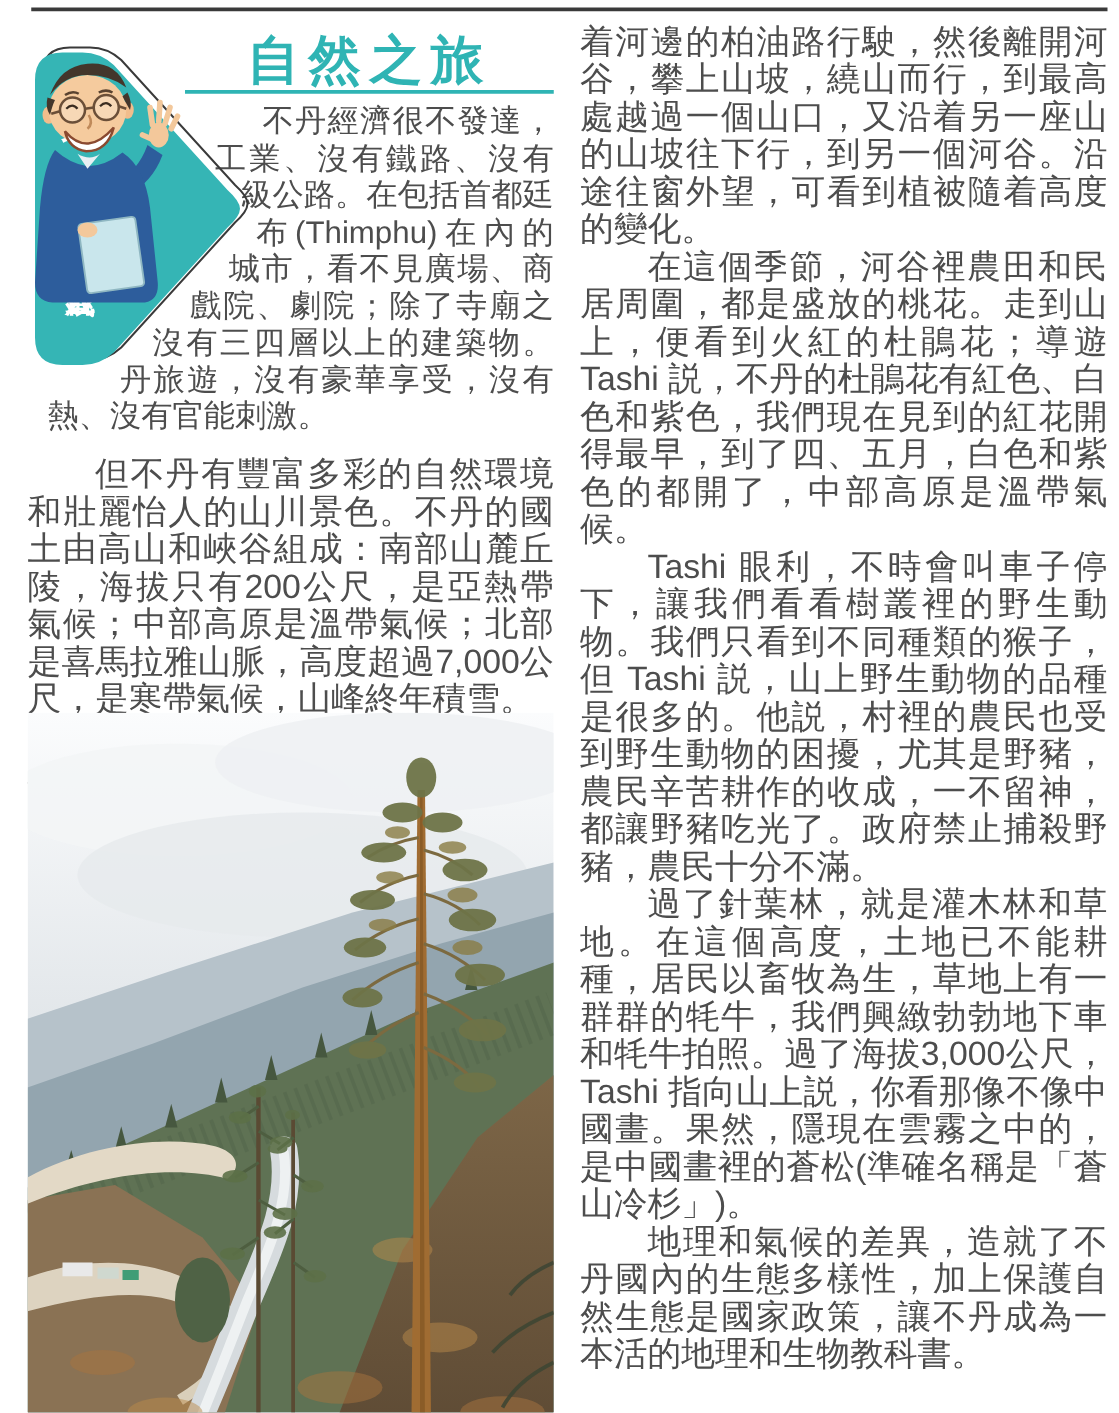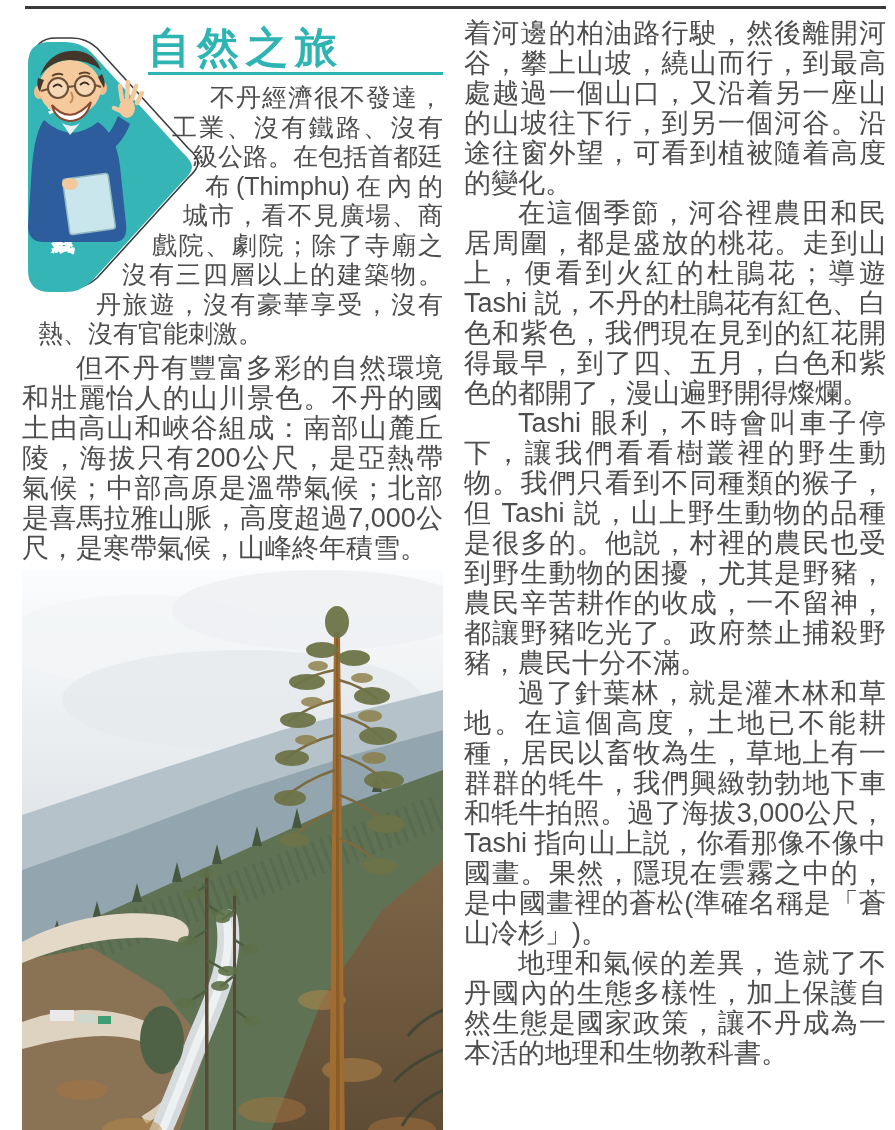--- a/index.html
+++ b/index.html
@@ -5,42 +5,42 @@
   html,body{margin:0;padding:0;background:#fff;}
   .page{
     position:relative;width:895px;height:1130px;overflow:hidden;background:#fff;
     font-family:"Liberation Sans","DejaVu Sans",sans-serif;color:#4d4d4d;
   }
   .top-rule{position:absolute;left:25px;top:6px;width:861px;height:3px;background:#3a3a3a;}
 
   
   .left-col{position:absolute;left:22px;top:25px;width:421px;}
   .article-title{
-    position:absolute;left:126px;right:0;top:0;
+    position:absolute;left:126px;right:0;top:0;text-align:center;
     color:#2fb4b4;font-size:42px;font-weight:bold;letter-spacing:7px;line-height:45px;
   }
   .title-underline{position:absolute;left:126px;top:47px;width:295px;height:3px;background:#2fb4b4;}
 
   .p1-lines{padding-top:58px;}
   .p1-lines .bline{
     font-size:25px;line-height:29.5px;height:29.5px;overflow:hidden;
     text-align:justify;text-align-last:justify;
   }
   .p1-lines .l1{padding-left:188px;}
   .p1-lines .l2{padding-left:150px;}
   .p1-lines .l3{padding-left:171px;}
   .p1-lines .l4{padding-left:183px;}
   .p1-lines .l5{padding-left:161px;}
   .p1-lines .l6{padding-left:130px;}
   .p1-lines .l7{padding-left:100px;}
   .p1-lines .l8{padding-left:74px;}
   .p1-lines .l9{padding-left:0;text-align-last:left;margin-left:16px;}
 
   .body p{margin:0;font-size:27px;line-height:30px;text-align:justify;text-indent:2em;}
-  .left-col .p2{margin-top:4px;}
+  .left-col .p2{margin-top:15px;}
   .left-col .p3{margin-top:8px;}
 
   .photo{position:absolute;left:0;top:545px;width:421px;height:585px;overflow:hidden;}
   .photo svg{display:block;}
 
   
   .badge{position:absolute;left:0;top:11px;width:178px;height:262px;}
   .badge svg{position:absolute;left:0;top:0;overflow:visible;}
   .badge-label{
     position:absolute;left:24px;top:18px;writing-mode:vertical-rl;text-orientation:upright;
@@ -259,19 +259,19 @@
           <path d="M421,480 Q390,492 372,512"></path>
             <path d="M421,520 Q392,534 380,556"></path>
           <path d="M421,440 Q398,450 386,466"></path>
         </g>
       </svg>
     </div>
   </div>
 
   <div class="right-col body">
     <p class="no-indent">着河邊的柏油路行駛，然後離開河谷，攀上山坡，繞山而行，到最高處越過一個山口，又沿着另一座山的山坡往下行，到另一個河谷。沿途往窗外望，可看到植被隨着高度的變化。</p>
-    <p>在這個季節，河谷裡農田和民居周圍，都是盛放的桃花。走到山上，便看到火紅的杜鵑花；導遊 Tashi 説，不丹的杜鵑花有紅色、白色和紫色，我們現在見到的紅花開得最早，到了四、五月，白色和紫色的都開了，漫山遍野開得燦爛。</p>
+    <p>在這個季節，河谷裡農田和民居周圍，都是盛放的桃花。走到山上，便看到火紅的杜鵑花；導遊 Tashi 説，不丹的杜鵑花有紅色、白色和紫色，我們現在見到的紅花開得最早，到了四、五月，白色和紫色的都開了，中部高原是溫帶氣候。</p>
     <p>Tashi 眼利，不時會叫車子停下，讓我們看看樹叢裡的野生動物。我們只看到不同種類的猴子，但 Tashi 説，山上野生動物的品種是很多的。他説，村裡的農民也受到野生動物的困擾，尤其是野豬，農民辛苦耕作的收成，一不留神，都讓野豬吃光了。政府禁止捕殺野豬，農民十分不滿。</p>
     <p>過了針葉林，就是灌木林和草地。在這個高度，土地已不能耕種，居民以畜牧為生，草地上有一群群的牦牛，我們興緻勃勃地下車和牦牛拍照。過了海拔3,000公尺，Tashi 指向山上説，你看那像不像中國畫。果然，隱現在雲霧之中的，是中國畫裡的蒼松(準確名稱是「蒼山冷杉」)。</p>
     <p><span>地理和氣候的差異，造就了不丹國內的生態多樣性，加上保護自然生態是國家政策，讓不丹成為一本活的地理和生物教科書。</span></p>
 
   </div>
 </div>
 
 </body></html>

